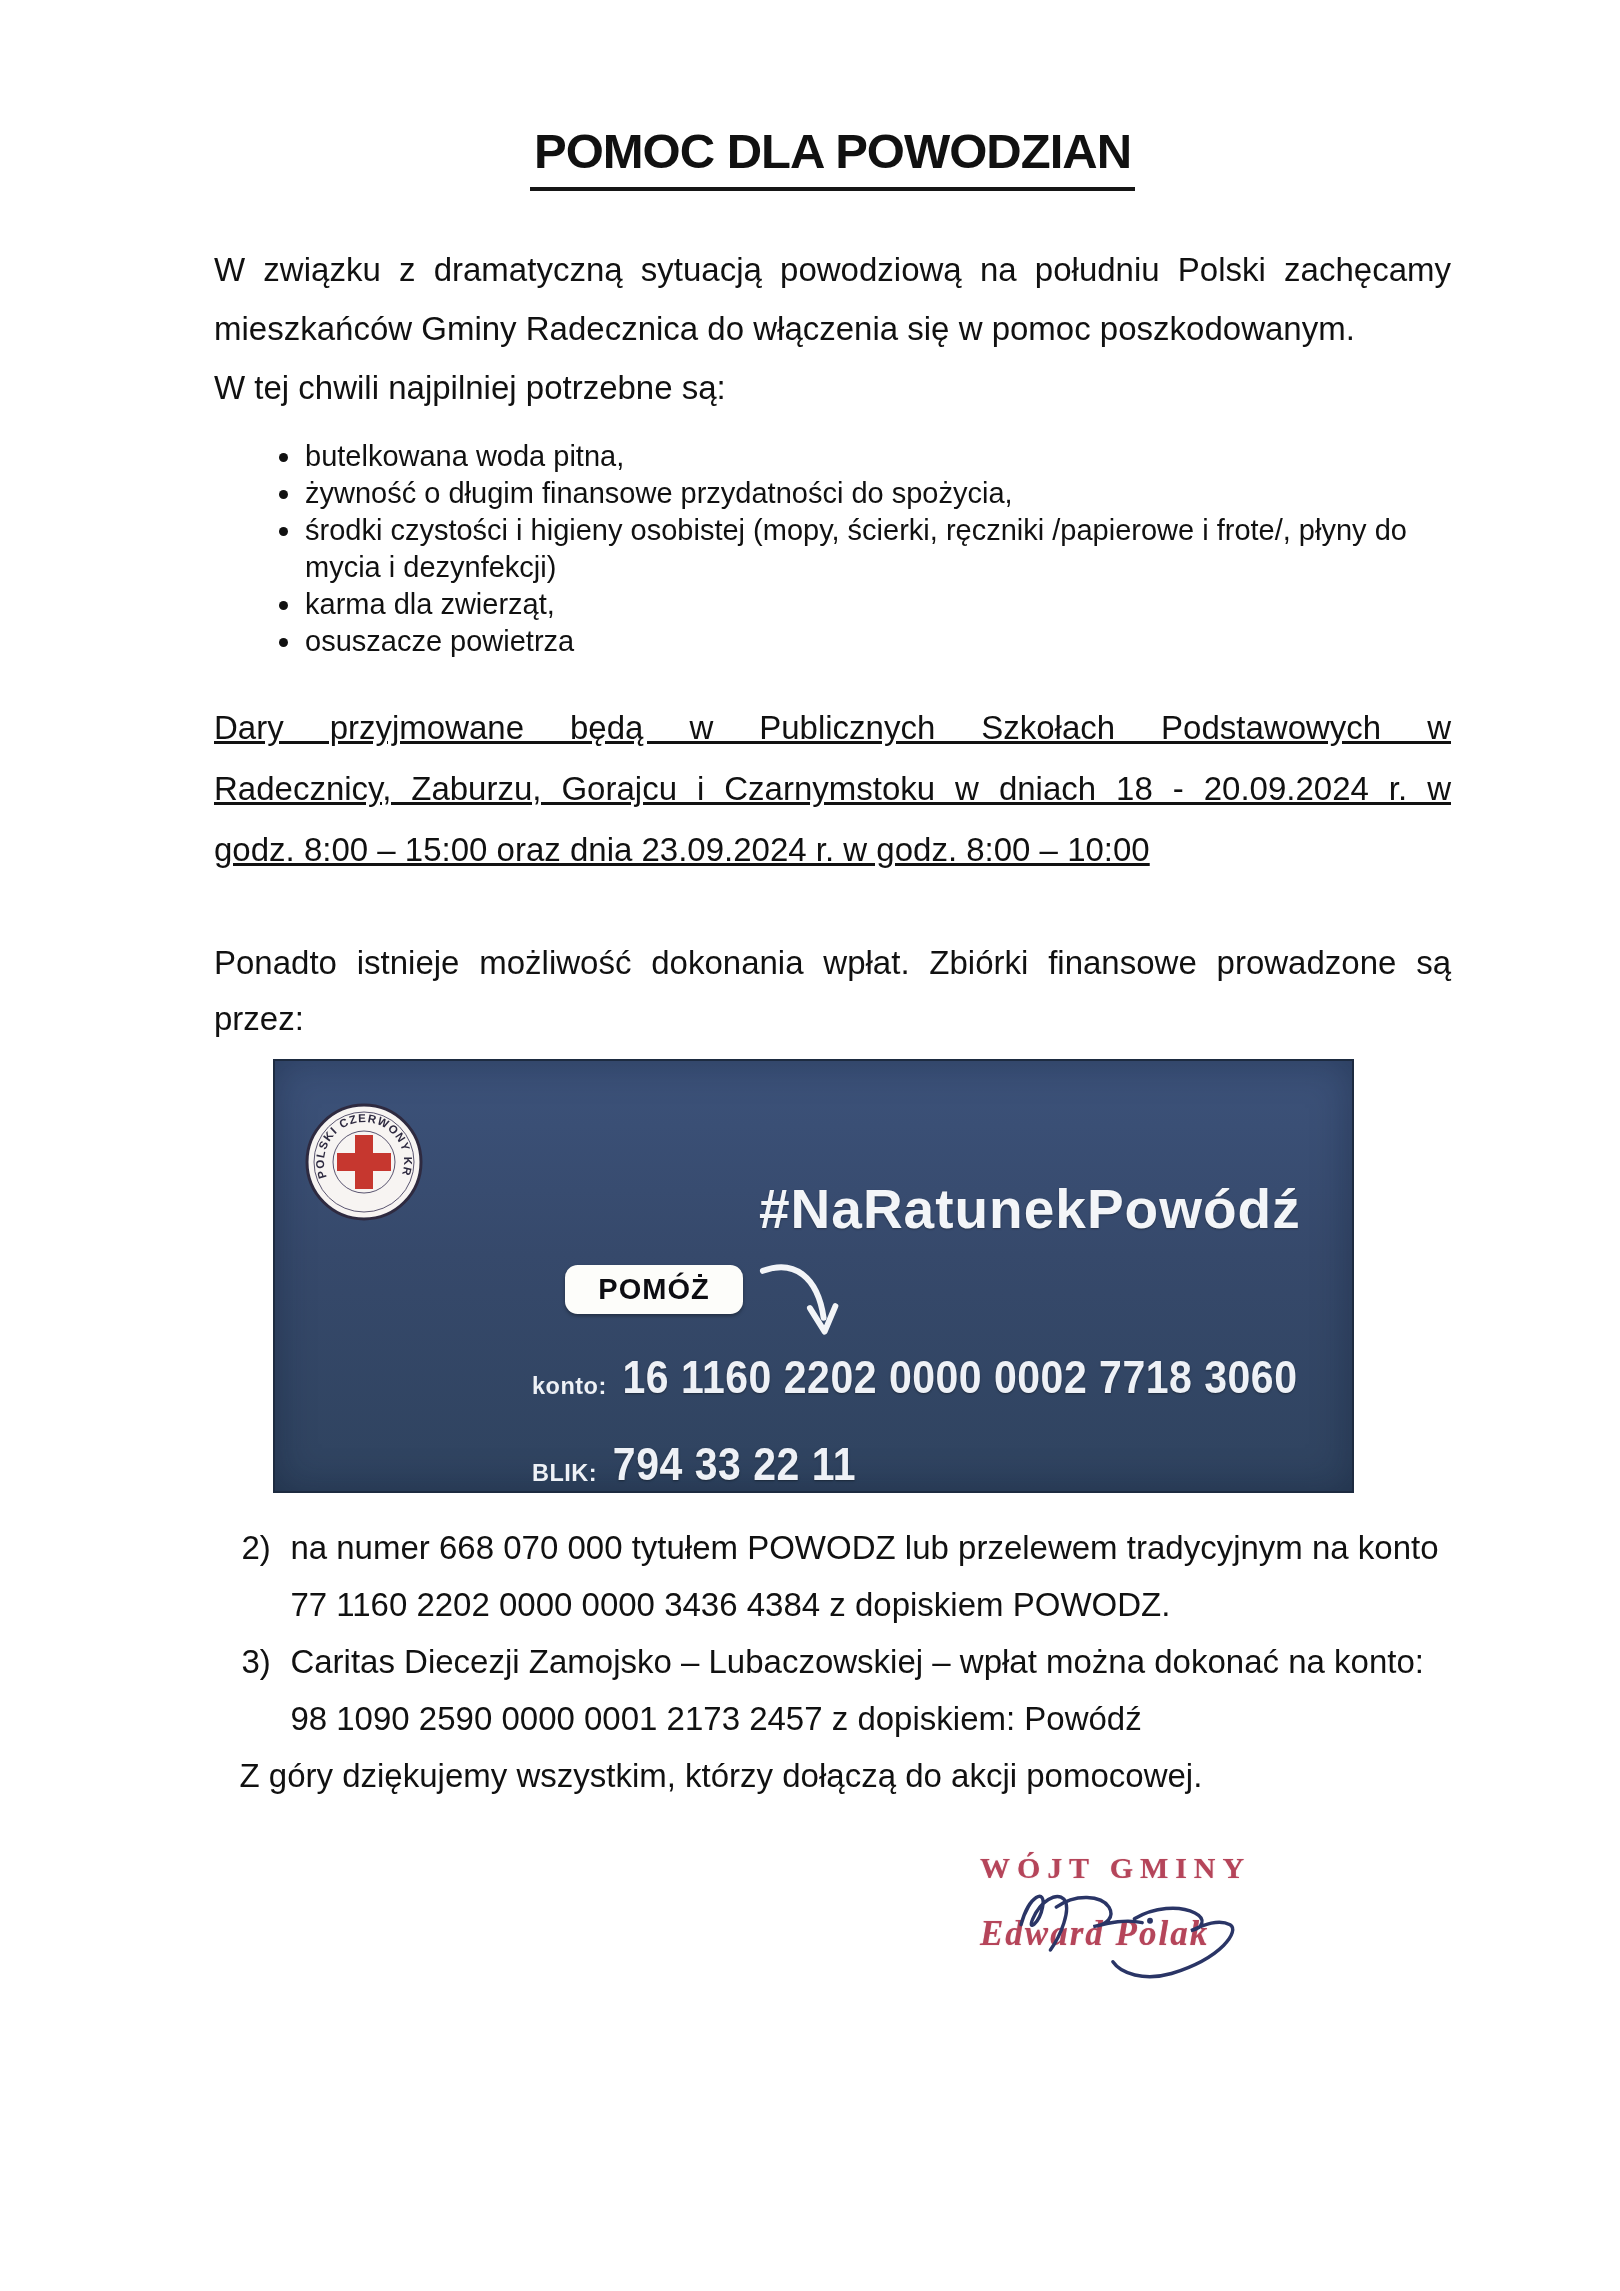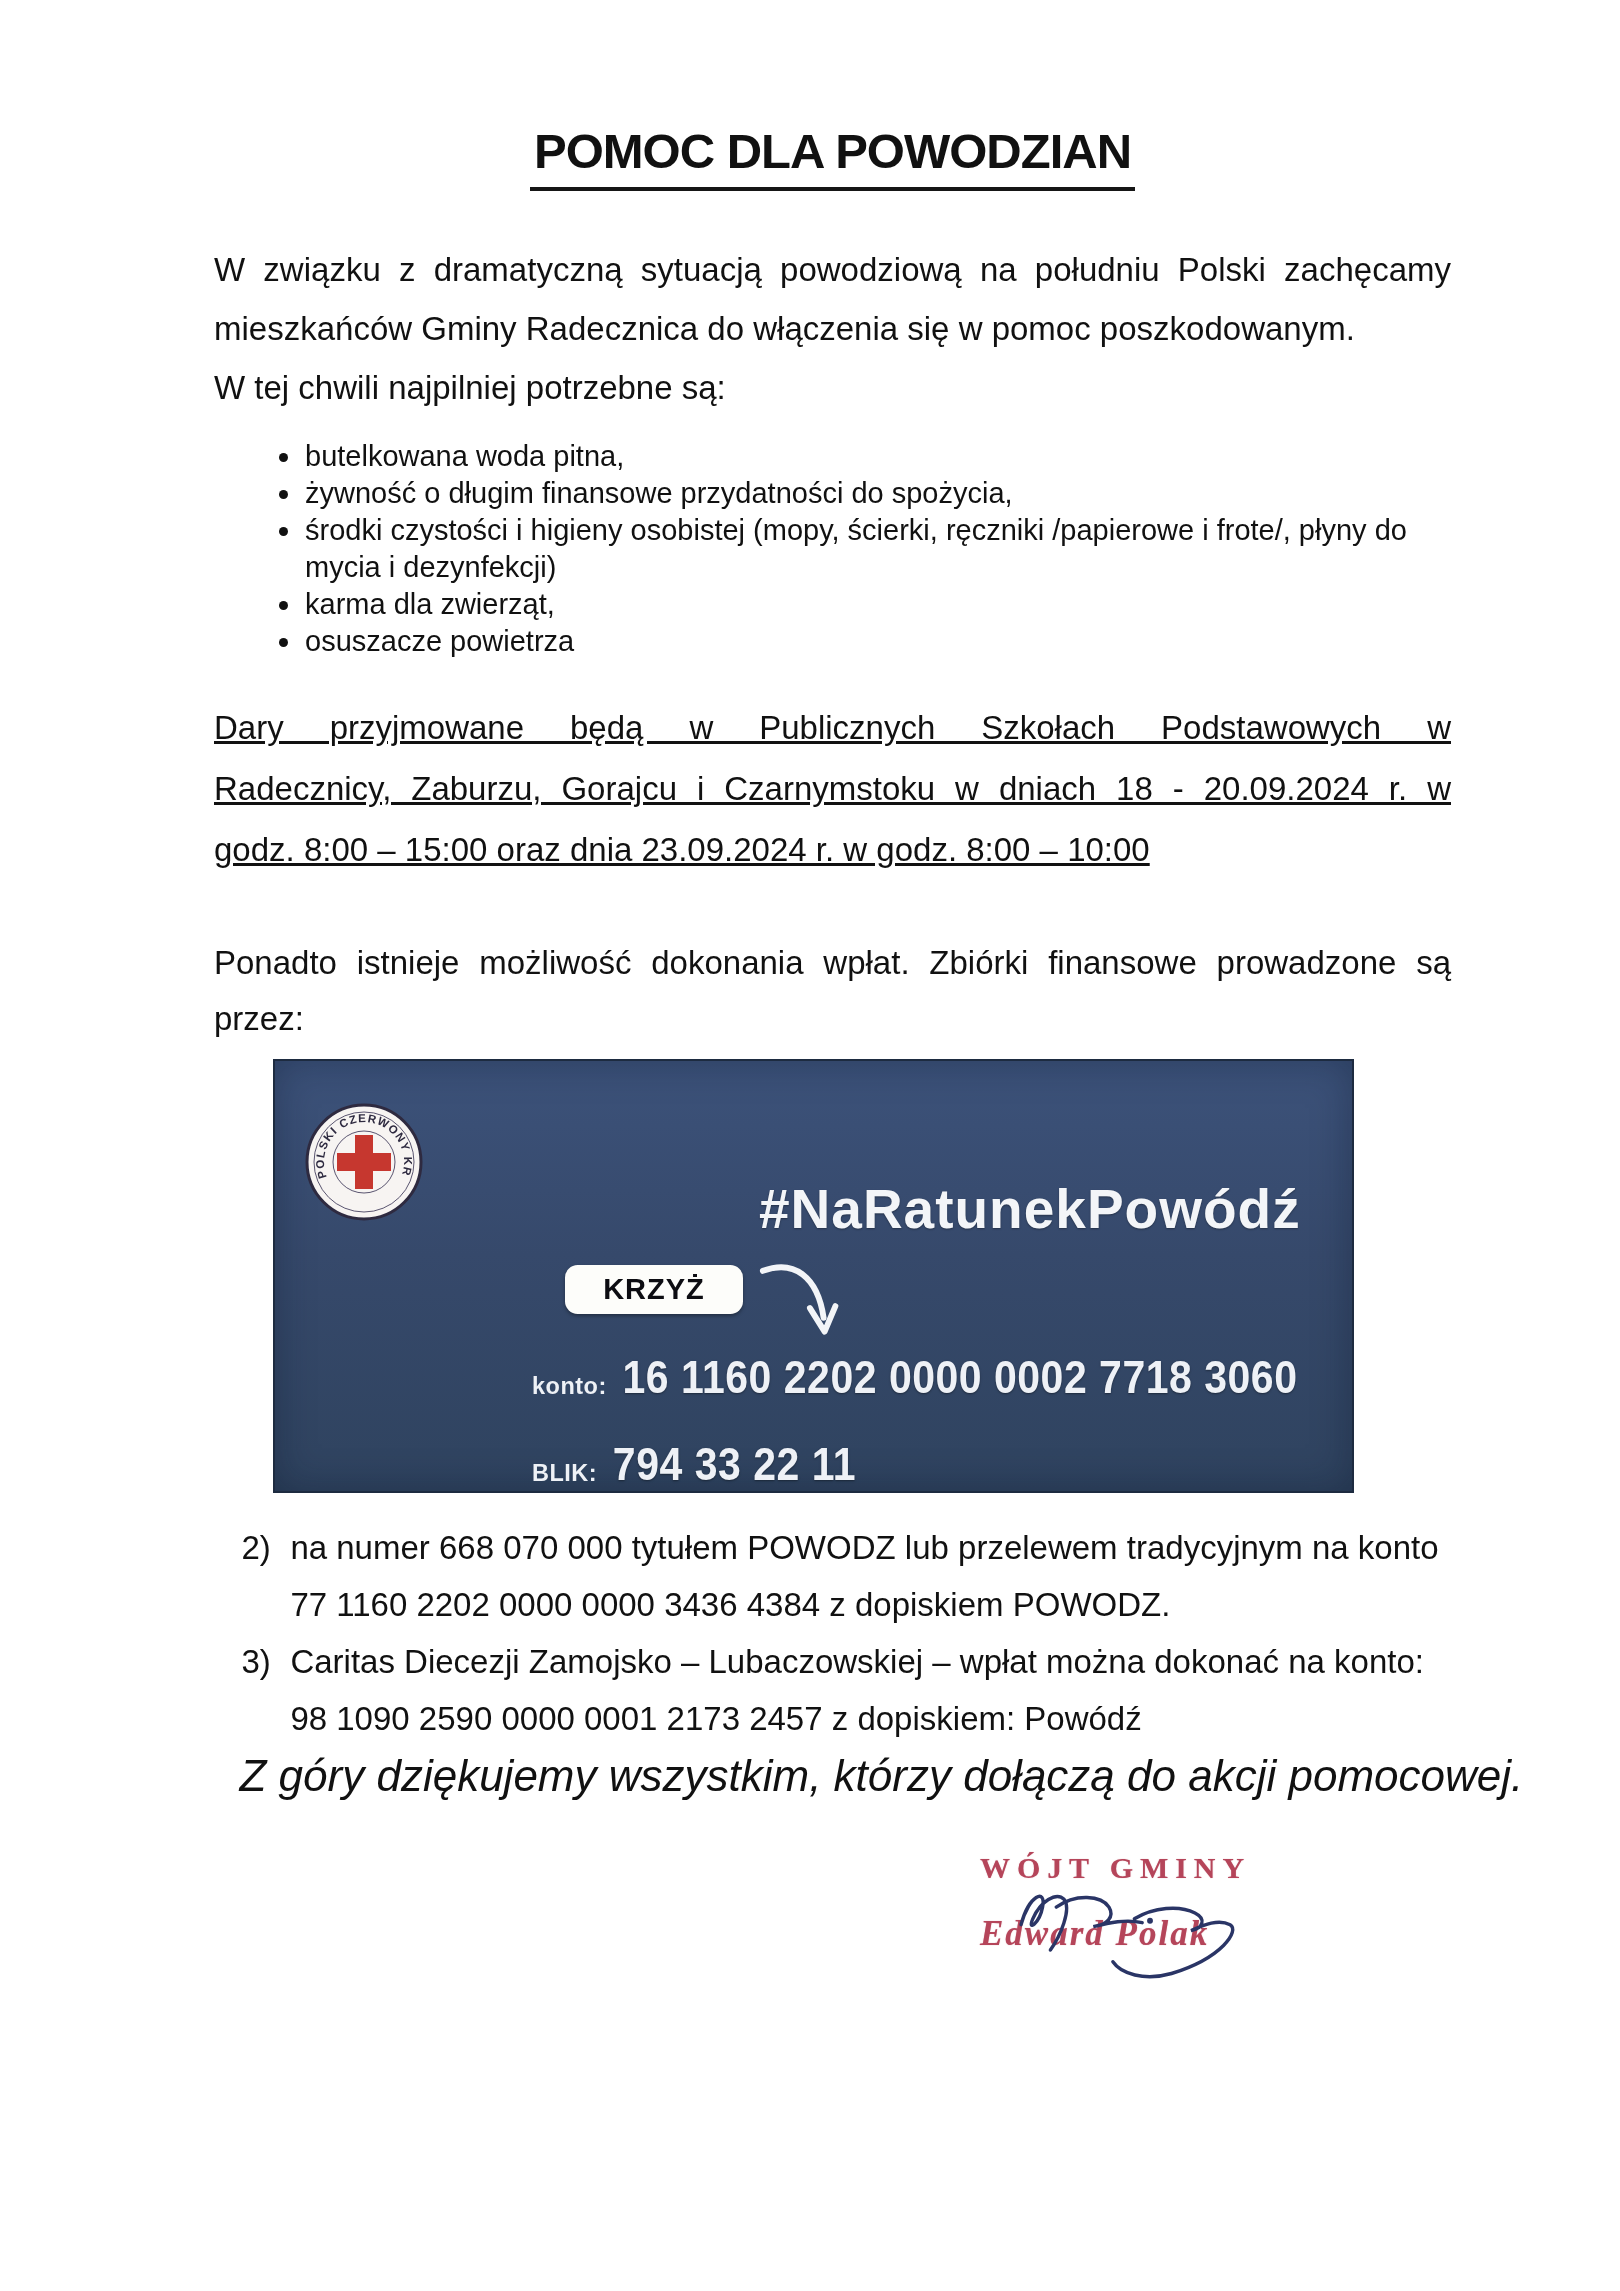--- a/index.html
+++ b/index.html
@@ -86,21 +86,21 @@
   .acct-number{
     font-size:41px;font-weight:bold;letter-spacing:0.5px;
     transform:scaleY(1.12);transform-origin:left bottom;
     text-shadow:0 1px 2px rgba(0,0,0,.4);
   }
   
   .numitem{position:relative;margin-left:27.4px;padding-left:49px;margin-top:0;}
   .numitem.first{margin-top:25.5px;}
   .numitem .marker{position:absolute;left:0;top:0;font-size:33px;line-height:57px;}
   .numitem .pline{font-size:33px;line-height:57px;}
-  .closing{padding-left:25.5px;font-size:44px;line-height:57px;white-space:nowrap;font-style:italic;}
+  .closing{padding-left:25.5px;font-size:33px;line-height:57px;white-space:nowrap;}
   
   .stamp{
     position:relative;
     margin-top:47px;margin-left:766px;
     width:323px;height:167px;
   }
   .stamp-role{
     font-family:"Liberation Serif","DejaVu Serif",serif;
     font-weight:bold;font-size:30px;letter-spacing:6.9px;
     color:#b5455a;white-space:nowrap;
@@ -160,21 +160,21 @@
       <defs>
         <path id="logoarc" d="M 23.7,76.9 A 40,40 0 1 1 96.3,76.9"></path>
       </defs>
       <text font-family="Liberation Sans, sans-serif" font-size="11.5" font-weight="bold" fill="#2e2a40" letter-spacing="1.2">
         <textPath href="#logoarc" startOffset="2">POLSKI CZERWONY KRZYŻ</textPath>
       </text>
     </svg>
 
     <div class="hashtag">#NaRatunekPowódź</div>
 
-    <button class="help-btn">KRZYŻ</button>
+    <button class="help-btn">POMÓŻ</button>
 
     <svg class="arrow-icon" viewBox="0 0 100 115">
       <path d="M6,14 C38,2 62,20 68,62" fill="none" stroke="#f3f5f8" stroke-width="6" stroke-linecap="round"></path>
       <path d="M54,52 L69,76 L80,50" fill="none" stroke="#f3f5f8" stroke-width="6" stroke-linecap="round" stroke-linejoin="round"></path>
     </svg>
 
     <div class="acct-row konto">
       <span class="acct-label">konto:</span>
       <span class="acct-number">16 1160 2202 0000 0002 7718 3060</span>
     </div>

